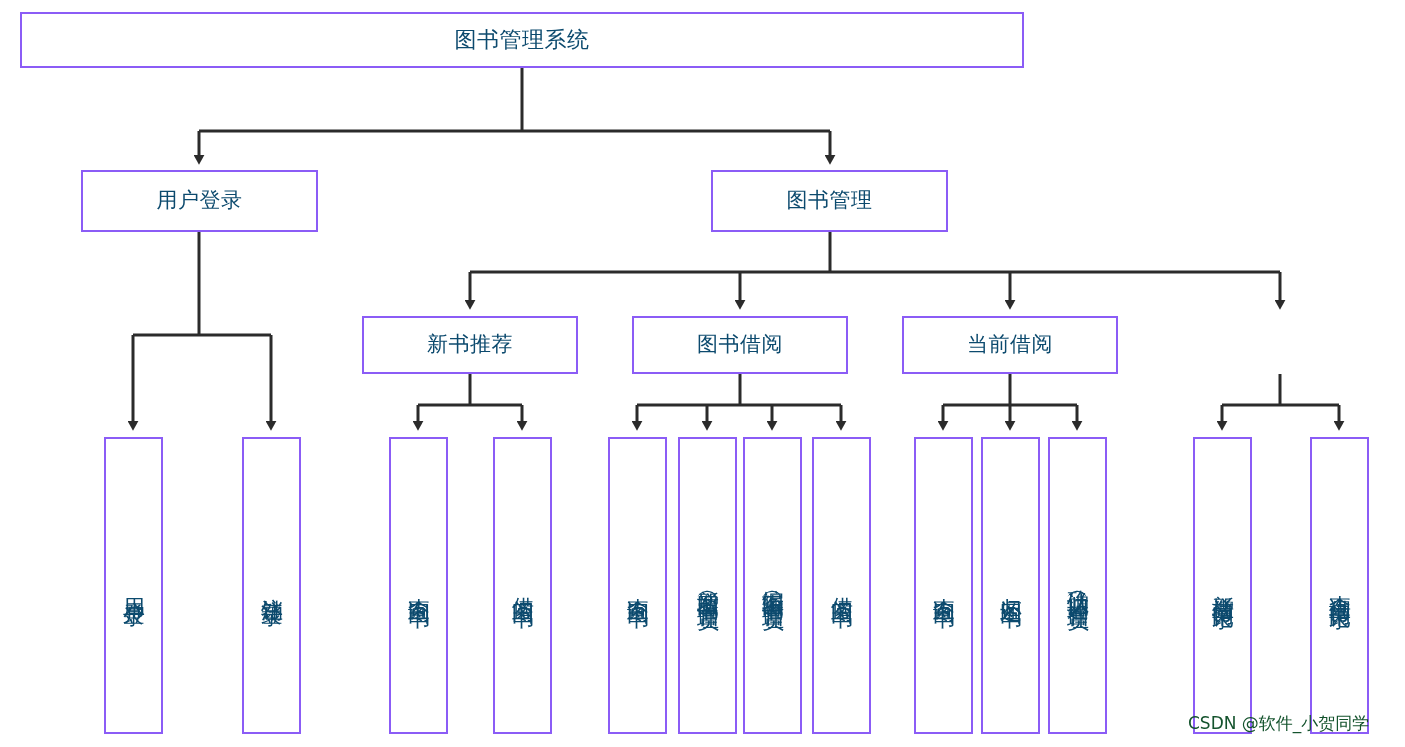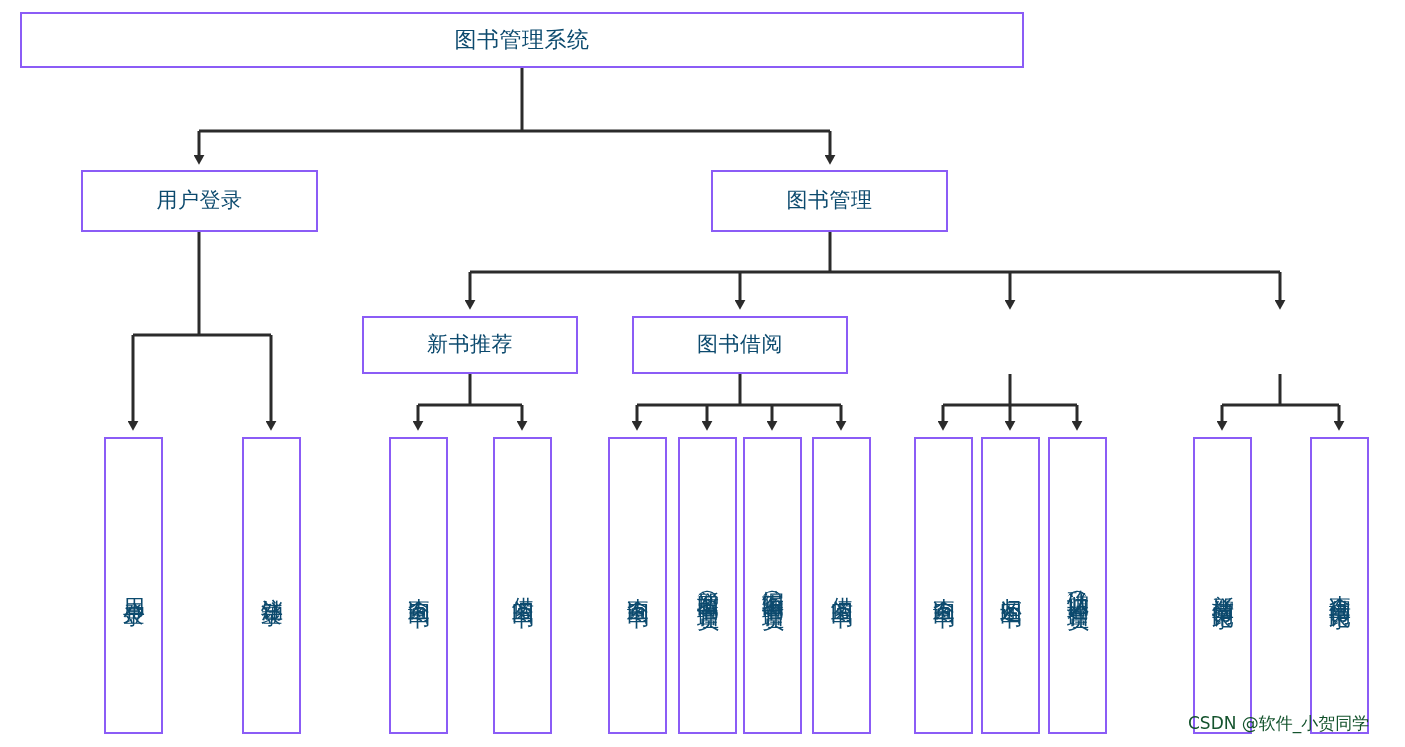--- a/index.html
+++ b/index.html
@@ -144,20 +144,23 @@
   <div class="node horiz" style="left:362px; top:316px; width:216px; height:58px;">
     <span class="label">新书推荐</span>
   </div>
 
   <div class="node horiz" style="left:711px; top:170px; width:237px; height:62px;">
     <span class="label">图书管理</span>
   </div>
   <div class="node horiz" style="left:632px; top:316px; width:216px; height:58px;">
     <span class="label">图书借阅</span>
   </div>
+  <div class="node horiz" style="left:902px; top:316px; width:216px; height:58px;">
+    <span class="label">当前借阅</span>
+  </div>
 
   <div class="node vert" style="left:104px; top:437px; width:59px; height:297px;">
     <span class="label">用户登录</span>
   </div>
   <div class="node vert" style="left:242px; top:437px; width:59px; height:297px;">
     <span class="label">注销登录</span>
   </div>
 
   <div class="node vert" style="left:389px; top:437px; width:59px; height:297px;">
     <span class="label">查询图书</span>

